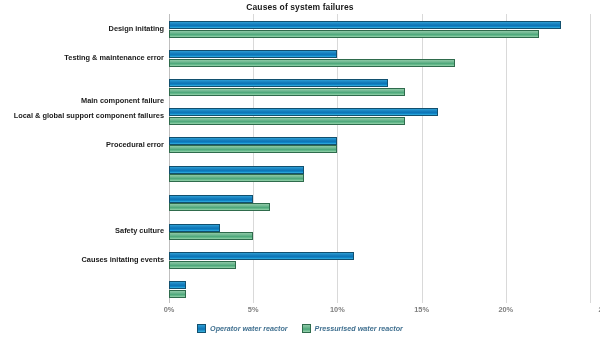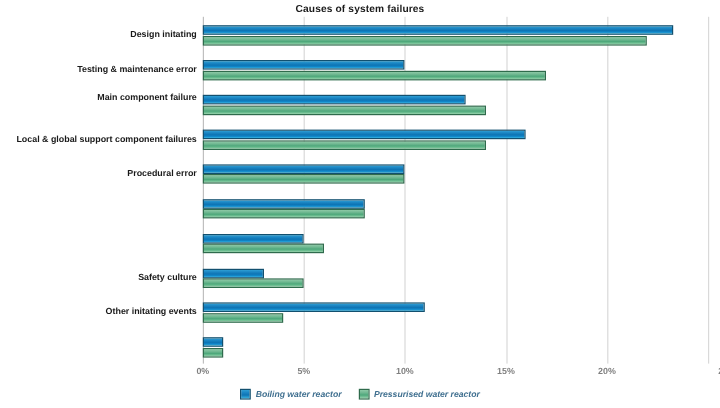--- a/index.html
+++ b/index.html
@@ -158,25 +158,25 @@
 </head>
 <body>
 
 <div id="chart-root">
 
   <div class="chart-title">Causes of system failures</div>
 
   <div class="y-labels" id="y-labels">
       <div class="y-label" style="top: 9.95px;">Design initating</div>
       <div class="y-label" style="top: 38.85px;">Testing &amp; maintenance error</div>
-      <div class="y-label" style="top: 62px;">Main component failure</div>
+      <div class="y-label" style="top: 82px;">Main component failure</div>
       <div class="y-label" style="top: 125.55px;">Procedural error</div>
       <div class="y-label" style="top: 96.65px;">Local &amp; global support component failures</div>
       <div class="y-label" style="top: 212.25px;">Safety culture</div>
-      <div class="y-label" style="top: 241.15px;">Other initating events</div>
+      <div class="y-label" style="top: 241.15px;">Causes initating events</div>
     </div>
 
   <div class="plot-area" id="plot-area">
     <div class="axis-line"></div>
   <div class="gridline" style="left: 84.2px;"></div>
       <div class="gridline" style="left: 168.4px;"></div>
       <div class="gridline" style="left: 252.6px;"></div>
       <div class="gridline" style="left: 336.8px;"></div>
       <div class="gridline" style="left: 421px;"></div>
       <div class="bar blue" title="Boiling water reactor: 23.3%" style="width: 392.372px; top: 7.2px;"></div>
@@ -206,21 +206,21 @@
       <div class="x-tick" style="left: 84.2px;">5%</div>
       <div class="x-tick" style="left: 168.4px;">10%</div>
       <div class="x-tick" style="left: 252.6px;">15%</div>
       <div class="x-tick" style="left: 336.8px;">20%</div>
       <div class="x-tick" style="left: 421px; padding-left: 32px;">25%</div>
     </div>
 
   <div class="legend" id="legend">
       <div class="legend-item">
         <span class="legend-swatch blue"></span>
-        <span class="legend-text">Boiling water reactor</span>
+        <span class="legend-text">Operator water reactor</span>
       </div>
       <div class="legend-item">
         <span class="legend-swatch green"></span>
         <span class="legend-text">Pressurised water reactor</span>
       </div>
     </div>
 
 </div>
 
 </body></html>

